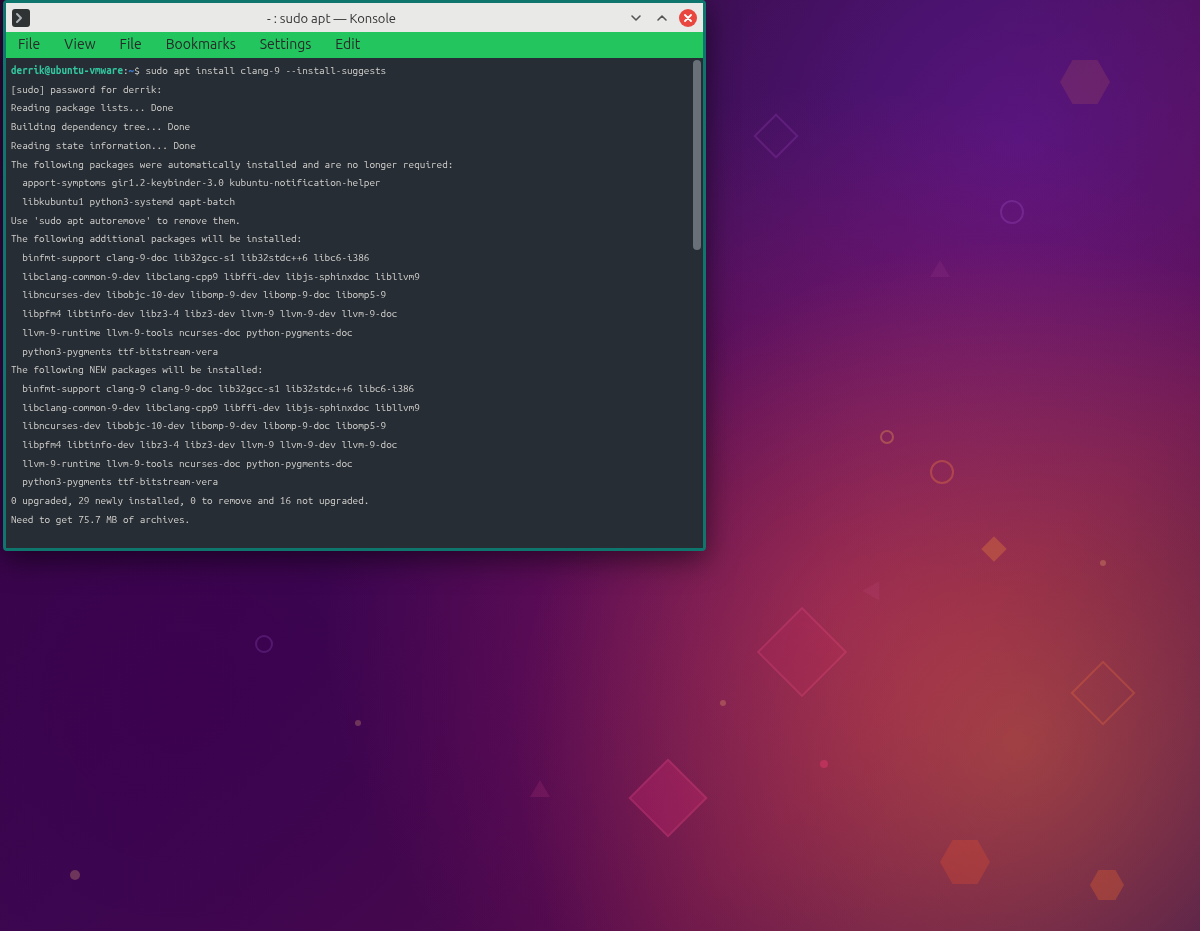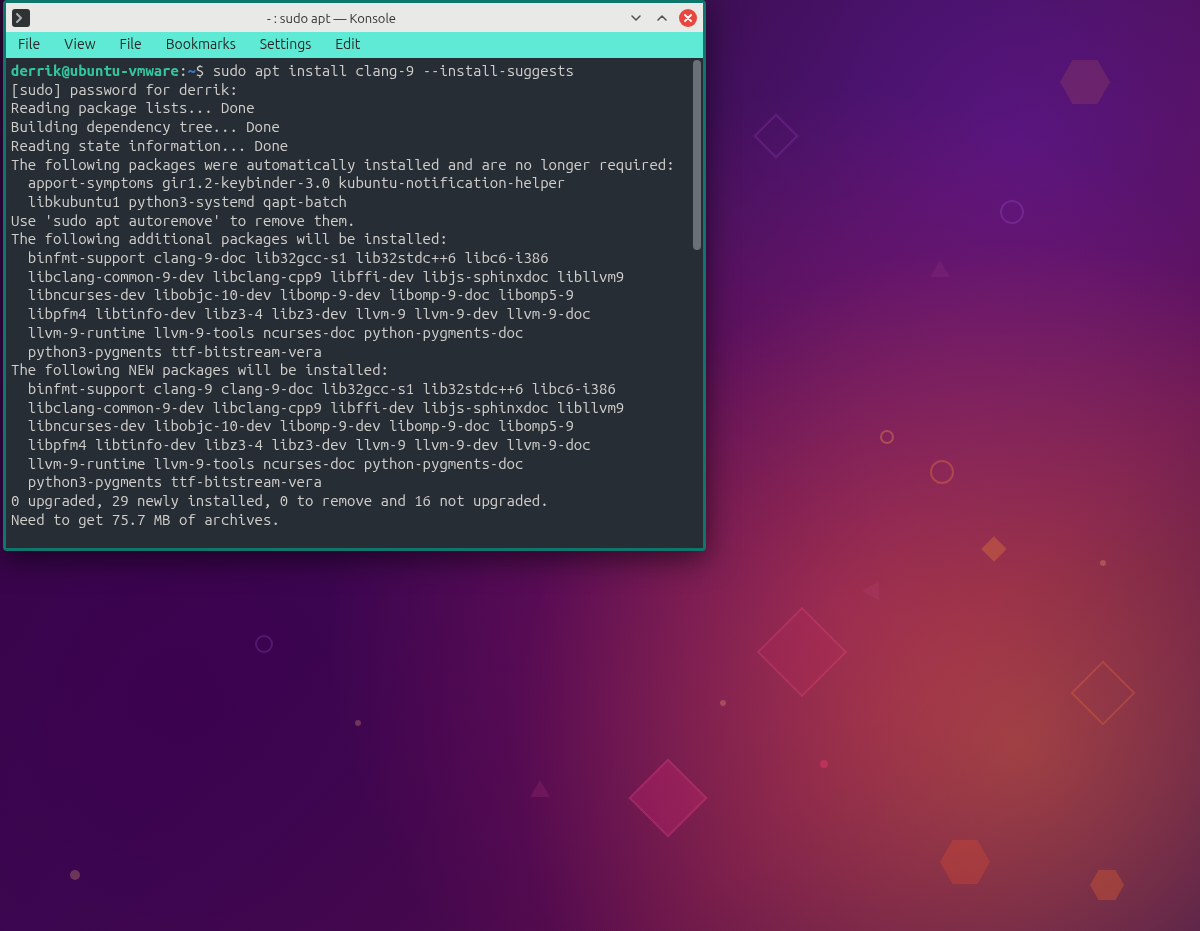--- a/index.html
+++ b/index.html
@@ -80,30 +80,30 @@
   .win-close { background: #e9463f; }
   .win-close svg { stroke: #fff; }
 
   .menubar {
     display: flex;
     align-items: center;
     gap: 24px;
     padding: 4px 12px 6px 12px;
     font-size: 14px;
     color: #282828;
-    background: #5eead4;
+    background: #22c55e;
   }
   .menubar span { cursor: default; }
 
   .terminal-wrap { position: relative; }
   .terminal {
     background: #272d34;
     color: #d0cfcc;
     font-family: "Ubuntu Mono","DejaVu Sans Mono","Liberation Mono",monospace;
-    font-size: 15px;
+    font-size: 10px;
     line-height: 18.7px;
     padding: 4px 5px 6px 5px;
     white-space: pre-wrap;
     word-break: break-all;
     min-height: 480px;
   }
   .terminal .prompt-user { color: #33c7a0; font-weight: bold; }
   .terminal .prompt-tilde { color: #3b78c4; font-weight: bold; }
   .terminal .out { color: #d0cfcc; }
   .terminal .cmd { color: #d0cfcc; }

